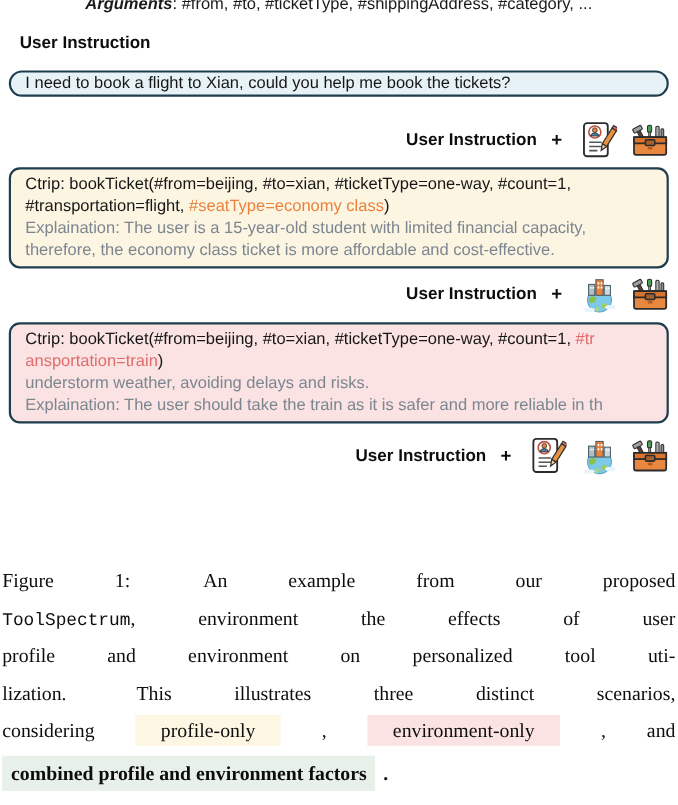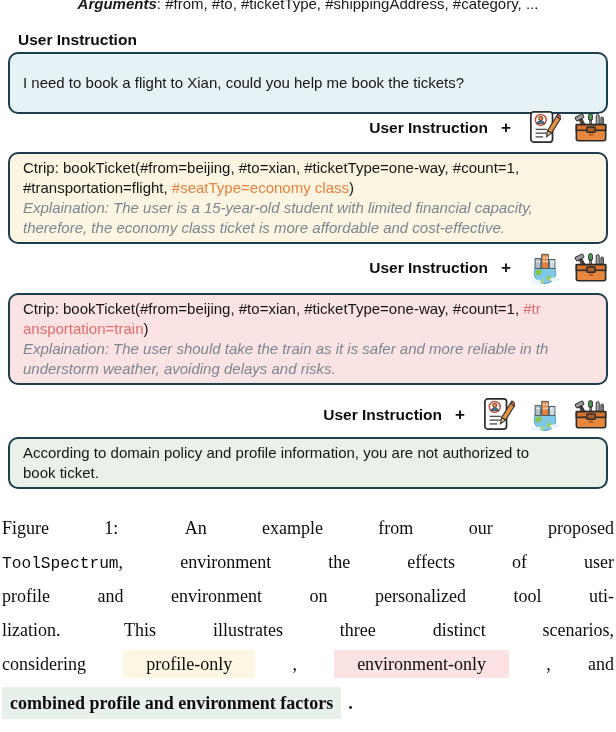--- a/index.html
+++ b/index.html
@@ -11,26 +11,26 @@
   .args-line { position:absolute; top:-5px; left:0; width:100%; text-align:center; font-size:15px; white-space:nowrap; }
   .args-label { font-weight:bold; font-style:italic; }
 
   .section-label-left { position:absolute; top:31px; left:18px; font-size:15.5px; font-weight:bold; color:#0d0d0d; }
 
   .bubble {
     position:absolute; left:8px; right:8px;
     border:2.5px solid #1e3d4d; border-radius:10px;
     font-size:15px; line-height:20px; color:#161616;
   }
-  .bubble-blue  { top:52px;  background:#e7f2f7; padding:19px 13px; height:20px; }
+  .bubble-blue  { top:64px;  background:#e7f2f7; padding:0 13px; height:20px;border-radius:15px; }
   .bubble-cream { top:152px; background:#fcf5e2; padding:4px 13px; }
   .bubble-pink  { top:293px; background:#fae3e2; padding:4px 13px; }
   .bubble-green { top:437px; background:#e9f1e9; padding:4px 13px; }
 
-  .expl { font-style:italic; color:#7b8691; }
+  .expl { color:#7b8691; }
   .orange { color:#e8823d; }
   .salmon { color:#e06c6c; }
 
   .header-row { position:absolute; right:8px; display:flex; align-items:center; }
   .header-row-2 { top:109px; }
   .header-row-3 { top:249px; }
   .header-row-4 { top:396px; }
   .hdr-label { font-size:15.5px; font-weight:bold; color:#0d0d0d; }
   .hdr-plus  { font-size:17px; font-weight:bold; margin-left:13px; color:#0d0d0d; }
   .hdr-icons { display:flex; align-items:center; margin-left:17px; gap:12px; }
@@ -154,22 +154,22 @@
           <rect x="13.5" y="17.5" width="9" height="5.5" rx="1" fill="#a85f2a" stroke="#2b2b2b" stroke-width="1.5"></rect>
           <rect x="15.8" y="24.5" width="4.5" height="2.4" fill="#b35c22"></rect>
         </svg>
       </span>
     </span>
   </div>
 
   <div class="bubble bubble-pink">
     <div><span>Ctrip: bookTicket(#from=beijing, #to=xian, #ticketType=one-way, #count=1, </span><span class="salmon">#tr</span></div>
     <div><span class="salmon">ansportation=train</span><span>)</span></div>
+    <div class="expl">understorm weather, avoiding delays and risks.</div>
     <div class="expl">Explaination: The user should take the train as it is safer and more reliable in th</div>
-    <div class="expl">understorm weather, avoiding delays and risks.</div>
   </div>
 
   <div class="header-row header-row-4">
     <span class="hdr-label">User Instruction</span>
     <span class="hdr-plus">+</span>
     <span class="hdr-icons">
       <span class="icon-box">
         <svg viewBox="0 0 34 38" width="32" height="37">
           <rect x="2" y="2.5" width="23" height="32" rx="3" fill="#ffffff" stroke="#2b2b2b" stroke-width="1.8"></rect>
           <circle cx="12.5" cy="11" r="5.8" fill="#fff" stroke="#c0503c" stroke-width="1.6"></circle>
@@ -222,24 +222,20 @@
           <rect x="28.5" y="7" width="2.6" height="8.5" rx="1" fill="#8f8f8f" stroke="#2b2b2b" stroke-width="1"></rect>
           <rect x="2.5" y="15" width="31" height="17" rx="2" fill="#e8883e" stroke="#2b2b2b" stroke-width="1.7"></rect>
           <rect x="2.5" y="15" width="31" height="6" fill="#d9742f" stroke="#2b2b2b" stroke-width="1.7"></rect>
           <rect x="13.5" y="17.5" width="9" height="5.5" rx="1" fill="#a85f2a" stroke="#2b2b2b" stroke-width="1.5"></rect>
           <rect x="15.8" y="24.5" width="4.5" height="2.4" fill="#b35c22"></rect>
         </svg>
       </span>
     </span>
   </div>
 
-  <div class="bubble bubble-green">
-    <div>According to domain policy and profile information, you are not authorized to</div>
-    <div>book ticket.</div>
-  </div>
 
   <div class="caption">
     <div class="cap-line">
       <span>Figure 1:</span><span class="gap-quad"></span>
       <span>An example from our proposed</span>
     </div>
     <div class="cap-line">
       <span class="mono">ToolSpectrum</span><span>,</span>
       <span>environment the effects of user</span>
     </div>

